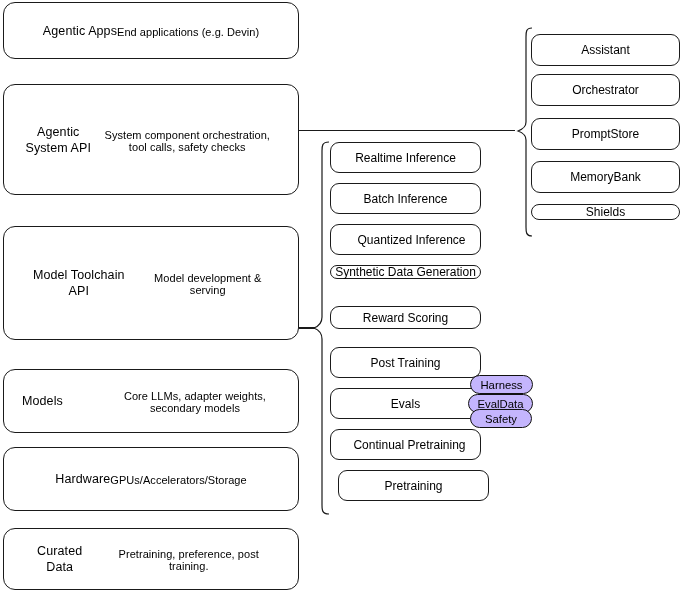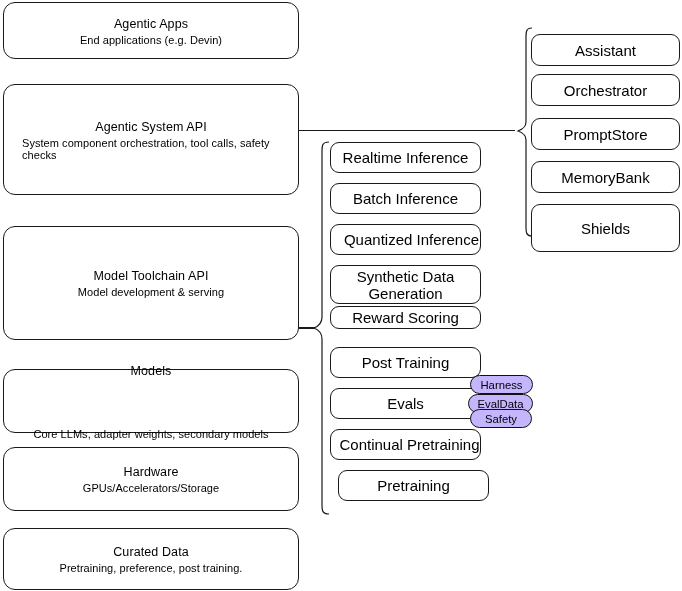--- a/index.html
+++ b/index.html
@@ -18,23 +18,24 @@
     overflow: hidden;
     background: #ffffff;
   }
   .layer-box {
     position: absolute;
     box-sizing: border-box;
     border: 1.2px solid #1a1a1a;
     border-radius: 12px;
     background: #ffffff;
     display: flex;
-    flex-direction: column;
+    flex-direction: row;
     align-items: center;
     justify-content: center;
+    text-align: center;
     padding: 2px 18px;
   }
   .layer-title {
     font-size: 12.5px;
     line-height: 16px;
     color: #000000;
     letter-spacing: 0.1px;
   }
   .layer-sub {
     font-size: 11px;
@@ -46,21 +47,21 @@
   .pill-box {
     position: absolute;
     box-sizing: border-box;
     border: 1.2px solid #1a1a1a;
     border-radius: 9px;
     background: #ffffff;
     display: flex;
     align-items: center;
     justify-content: center;
     text-align: center;
-    font-size: 15px;
+    font-size: 12px;
     color: #000000;
   }
   .tag-pill {
     position: absolute;
     box-sizing: border-box;
     border: 1.3px solid #111111;
     border-radius: 11px;
     background: #c4b5fd;
     display: flex;
     align-items: center;
@@ -137,21 +138,21 @@
 
   <div class="pill-box" style="left:330px; top:142px; width:151px; height:31px;">
     <span>Realtime Inference</span>
   </div>
   <div class="pill-box" style="left:330px; top:183px; width:151px; height:31px;">
     <span>Batch Inference</span>
   </div>
   <div class="pill-box" style="left:330px; top:224px; width:151px; height:31px;padding-left:12px;">
     <span>Quantized Inference</span>
   </div>
-  <div class="pill-box" style="left:330px; top:265px; width:151px; height:39px;">
+  <div class="pill-box" style="left:330px; top:265px; width:151px; height:14px;">
     <span>Synthetic Data Generation</span>
   </div>
   <div class="pill-box" style="left:330px; top:306px; width:151px; height:23px;">
     <span>Reward Scoring</span>
   </div>
   <div class="pill-box" style="left:330px; top:347px; width:151px; height:31px;">
     <span>Post Training</span>
   </div>
   <div class="pill-box" style="left:330px; top:388px; width:151px; height:31px;">
     <span>Evals</span>
@@ -188,17 +189,17 @@
   </div>
   <div class="pill-box" style="left:531px; top:74px; width:149px; height:32px;">
     <span>Orchestrator</span>
   </div>
   <div class="pill-box" style="left:531px; top:118px; width:149px; height:32px;">
     <span>PromptStore</span>
   </div>
   <div class="pill-box" style="left:531px; top:161px; width:149px; height:32px;">
     <span>MemoryBank</span>
   </div>
-  <div class="pill-box" style="left:531px; top:204px; width:149px; height:48px;">
+  <div class="pill-box" style="left:531px; top:204px; width:149px; height:16px;">
     <span>Shields</span>
   </div>
 
 </div>
 
 </body></html>

